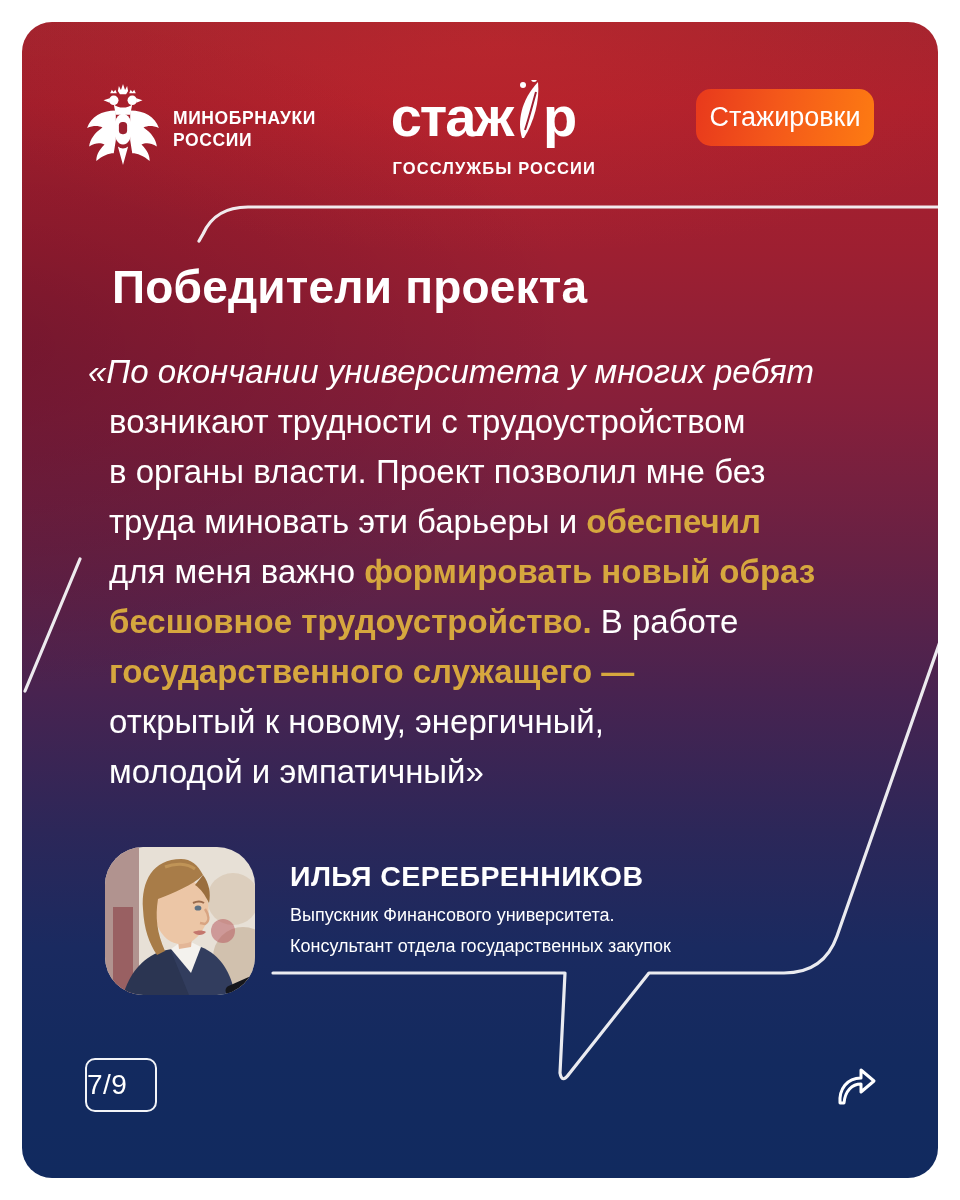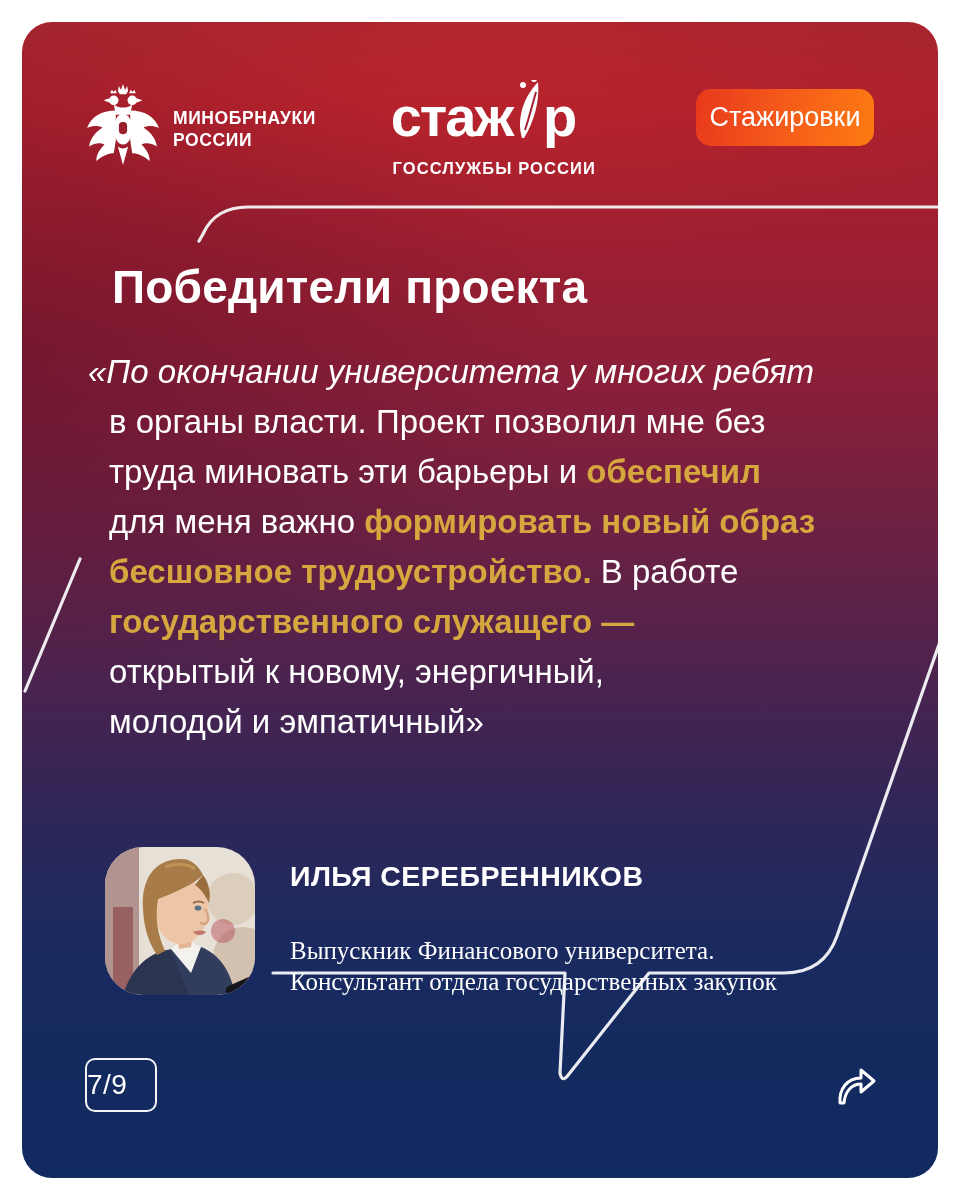--- a/index.html
+++ b/index.html
@@ -63,21 +63,21 @@
   
   .avatar{
     left:83px;top:825px;width:150px;height:148px;border-radius:38px;
     overflow:hidden;
   }
   .person-name{
     left:268px;top:838px;font-size:28.5px;font-weight:bold;letter-spacing:0.4px;
     white-space:nowrap;
   }
   .person-desc{
-    left:268px;top:914px;font-size:25px;line-height:30.5px;white-space:nowrap;font-family:Liberation Serif, serif;
+    left:268px;top:878px;font-size:18px;line-height:30.5px;white-space:nowrap;
   }
 
   
   .page-badge{
     left:63px;top:1036px;width:72px;height:54px;border:2.5px solid #f2f4f8;
     border-radius:10px;box-sizing:border-box;
     display:flex;align-items:center;justify-content:flex-start;
     font-size:28px;letter-spacing:0.5px;
   }
   .share{left:812px;top:1044px;width:44px;height:42px;cursor:pointer;}
@@ -129,20 +129,21 @@
     </div>
     <div class="logo-subtitle">ГОССЛУЖБЫ РОССИИ</div>
   </div>
 
   <button class="abs cta-button" style="background:linear-gradient(100deg,#e8391c 0%,#f4581a 45%,#fd7b12 100%);">Стажировки</button>
 
   <div class="abs page-title">Победители проекта</div>
 
   <div class="abs quote">
       <div class="qline"><span>«По окончании университета у многих ребят</span></div>
+      <div class="qline"><span>возникают трудности с трудоустройством</span></div>
       <div class="qline"><span>в органы власти. Проект позволил мне без</span></div>
       <div class="qline"><span>труда миновать эти барьеры и </span><span class="hl">обеспечил</span></div>
       <div class="qline"><span>для меня важно </span><span class="hl">формировать новый образ</span></div>
       <div class="qline"><span class="hl">бесшовное трудоустройство.</span><span> В работе</span></div>
       <div class="qline"><span class="hl">государственного служащего —</span></div>
       <div class="qline"><span>открытый к новому, энергичный,</span></div>
       <div class="qline"><span>молодой и эмпатичный»</span></div>
     </div>
 
   <div class="abs avatar">

